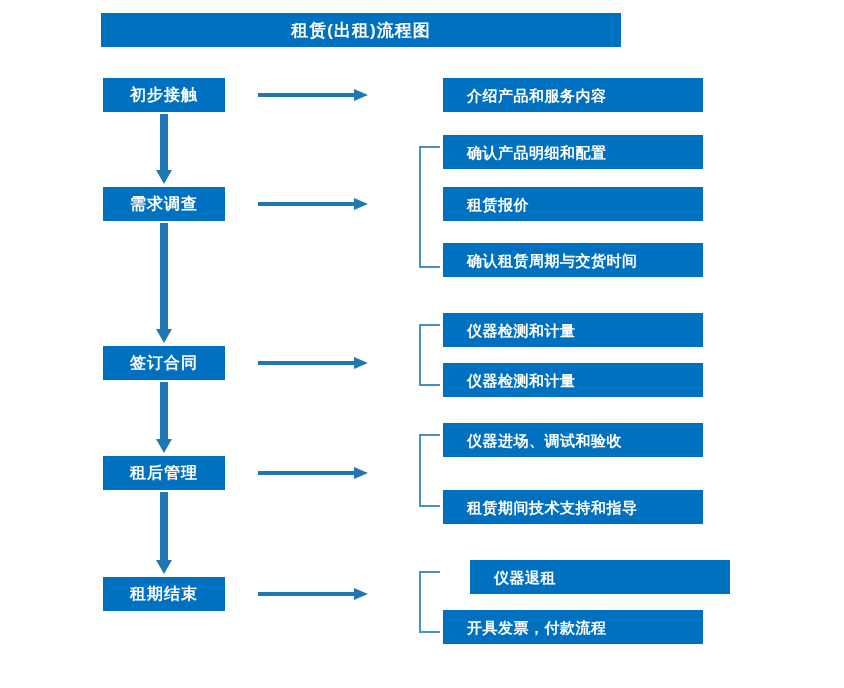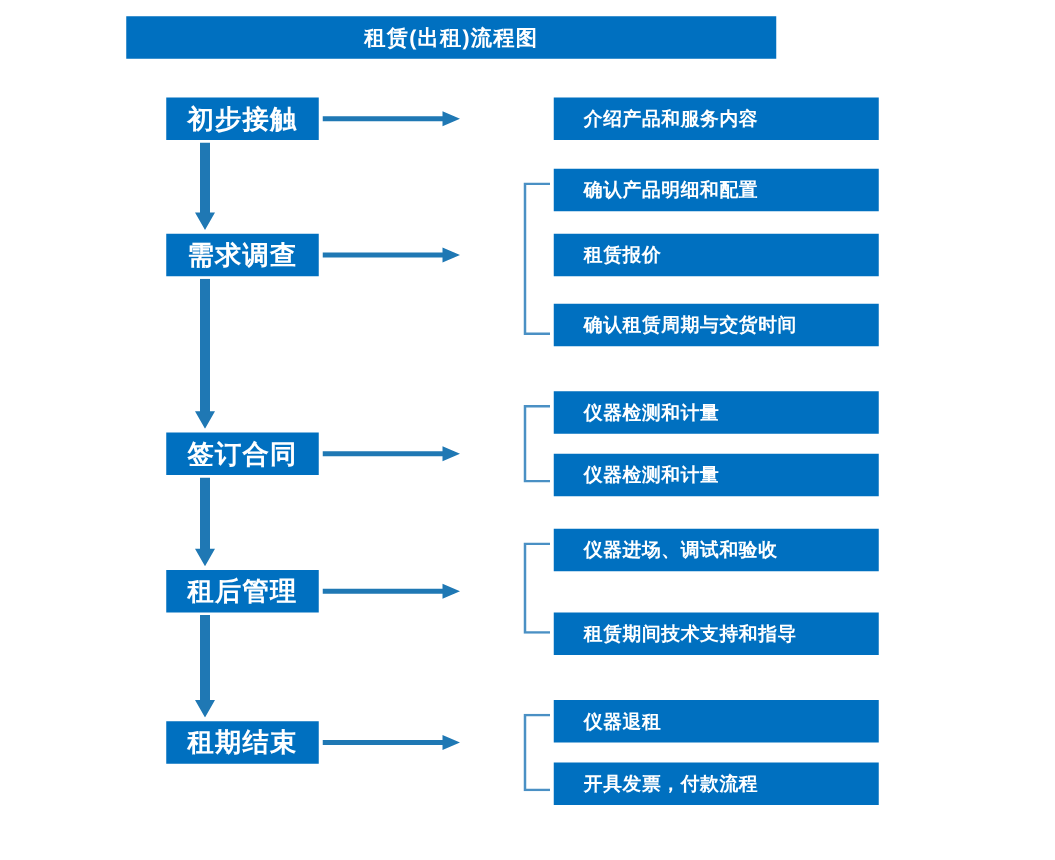--- a/index.html
+++ b/index.html
@@ -40,25 +40,24 @@
   .stage-box {
     position: absolute;
     left: 103px;
     width: 122px;
     height: 34px;
     background: #0070C0;
     color: #ffffff;
     display: flex;
     align-items: center;
     justify-content: center;
-    font-size: 21px;
+    font-size: 16px;
     font-weight: bold;
     letter-spacing: 1px;
     line-height: 1;
-    margin-left: 30px;
   }
 
   
   .detail-box {
     position: absolute;
     left: 443px;
     width: 260px;
     height: 34px;
     background: #0070C0;
     color: #ffffff;
@@ -124,21 +123,21 @@
   <div class="detail-box" style="top:243px;">确认租赁周期与交货时间</div>
 
   <div class="detail-box" style="top:313px;">仪器检测和计量</div>
 
   <div class="detail-box" style="top:363px;">仪器检测和计量</div>
 
   <div class="detail-box" style="top:423px;">仪器进场、调试和验收</div>
 
   <div class="detail-box" style="top:490px;">租赁期间技术支持和指导</div>
 
-  <div class="detail-box" style="top:560px;">仪器退租</div>
+  <div class="detail-box" style="top:560px;margin-left:27px;">仪器退租</div>
 
   <div class="detail-box" style="top:610px;">开具发票，付款流程</div>
 
   <div class="h-arrow" style="top:87px;">
     <svg width="110" height="16" viewBox="0 0 110 16">
       <path d="M0 6 L96 6 L96 2 L110 8 L96 14 L96 10 L0 10 Z" fill="#1F78B4"></path>
     </svg>
   </div>
 
   <div class="h-arrow" style="top:196px;">

